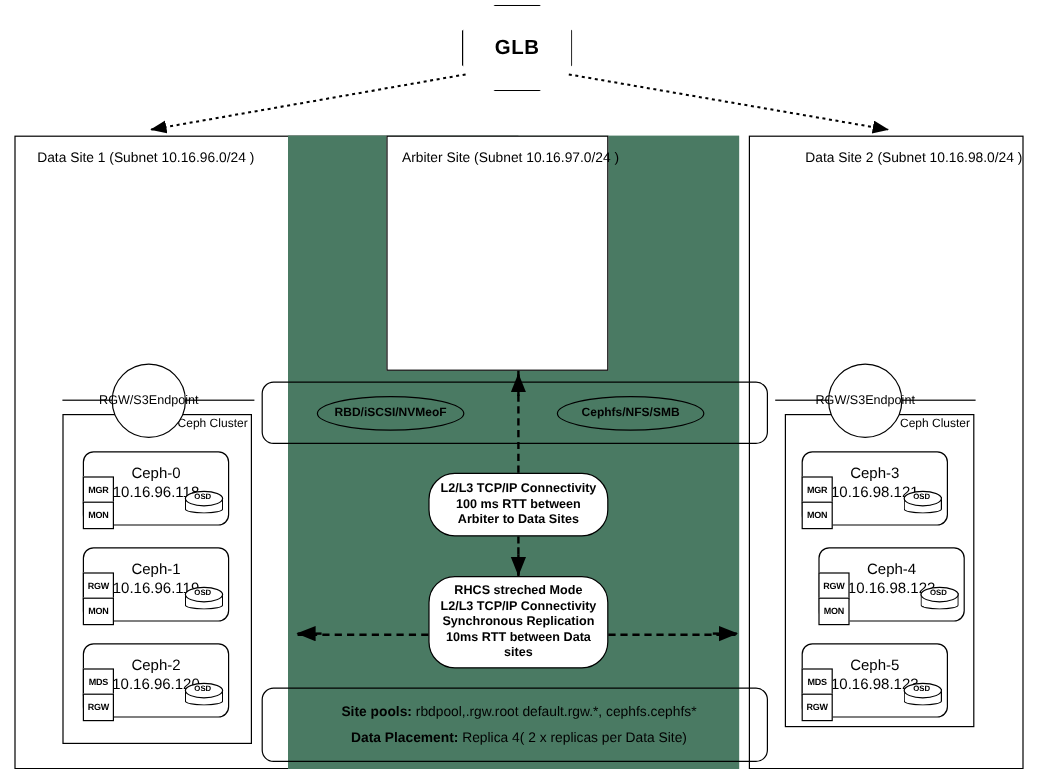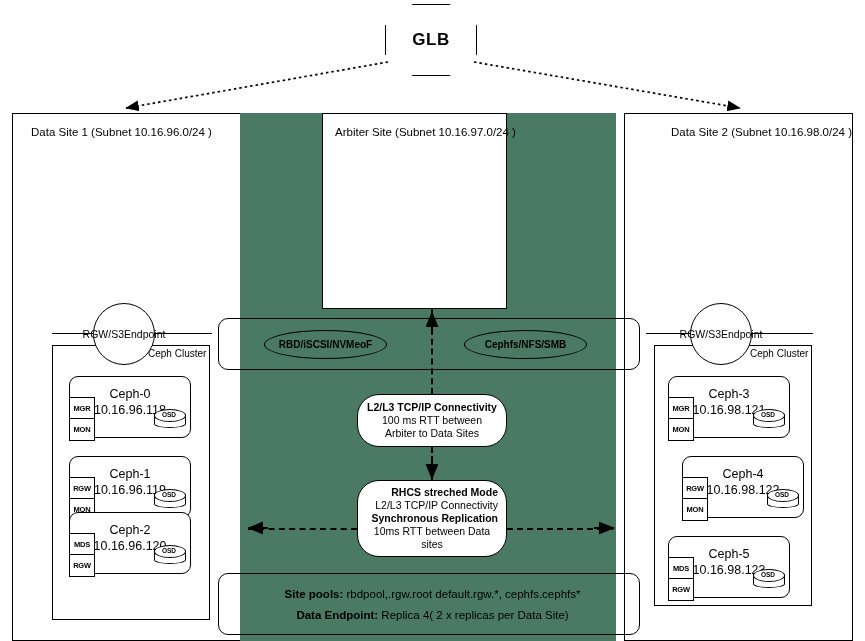--- a/index.html
+++ b/index.html
@@ -158,23 +158,23 @@
     border: 1.5px solid #000;
     border-radius: 22px;
     background: #ffffff;
     z-index: 30;
     display: flex; flex-direction: column;
     align-items: center; justify-content: center;
     text-align: center;
     padding: 5px 8px;
   }
   #callout-l23  { left: 357px; top: 394px; width: 150px; height: 53px; }
-  #callout-rhcs { left: 357px; top: 480px; width: 150px; height: 77px; align-items: flex-end; }
+  #callout-rhcs { left: 357px; top: 480px; width: 150px; height: 77px; }
   .co-bold   { font-size: 10.5px; font-weight: bold; line-height: 1.25; }
-  .co-normal { font-size: 10.5px; line-height: 1.25; }
+  .co-normal { font-size: 10.5px; line-height: 1.25; font-weight: bold; }
   .co-gap { height: 7px; }
 
   
   .pools-line {
     position: absolute; left: 0; width: 100%;
     text-align: center; font-size: 11.5px; font-weight: bold;
     color: #000; z-index: 32;
   }
   #pools-line1 { top: 588px; }
   #pools-line2 { top: 609px; }
@@ -250,21 +250,21 @@
     <div class="node-ip">10.16.96.119</div>
     <div class="badge left-top">RGW</div>
     <div class="badge left-bottom">MON</div>
     <div class="osd">
       <div class="cyl-body"></div>
         <div class="cyl-top"></div>
       <div class="cyl-text">OSD</div>
     </div>
   </div>
 
-  <div class="abs node" style="left:69px; top:512px; width:122px; height:62px;">
+  <div class="abs node" style="left:69px; top:536px; width:122px; height:62px;">
     <div class="node-name">Ceph-2</div>
     <div class="node-ip">10.16.96.120</div>
     <div class="badge left-top">MDS</div>
     <div class="badge left-bottom">RGW</div>
     <div class="osd">
       <div class="cyl-body"></div>
         <div class="cyl-top"></div>
       <div class="cyl-text">OSD</div>
     </div>
   </div>
@@ -340,21 +340,21 @@
     <div class="co-gap"></div>
     <div class="co-bold">Synchronous Replication</div>
     <div class="co-normal">10ms RTT between Data sites</div>
   </div>
 
   <div class="abs rounded-strip" id="strip-pools"></div>
   <div class="pools-line" id="pools-line1">
     <span>Site pools:</span><span style="font-weight:normal;"> rbdpool,.rgw.root default.rgw.*, cephfs.cephfs*</span>
   </div>
   <div class="pools-line" id="pools-line2">
-    <span>Data Endpoint:</span><span style="font-weight:normal;"> Replica 4( 2 x replicas per Data Site)</span>
+    <span>Data Placement:</span><span style="font-weight:normal;"> Replica 4( 2 x replicas per Data Site)</span>
   </div>
 
   <svg class="overlay" viewBox="0 0 865 641">
     <defs>
       <marker id="ah" markerWidth="9" markerHeight="9" refX="7.5" refY="3.2" orient="auto">
         <path d="M0,0 L8,3.2 L0,6.4 z" fill="#000"></path>
       </marker>
     </defs>
 
     <path d="M388,62 L126,108" stroke="#000" stroke-width="1.7" fill="none" stroke-dasharray="2.5,3" marker-end="url(#ah)"></path>

